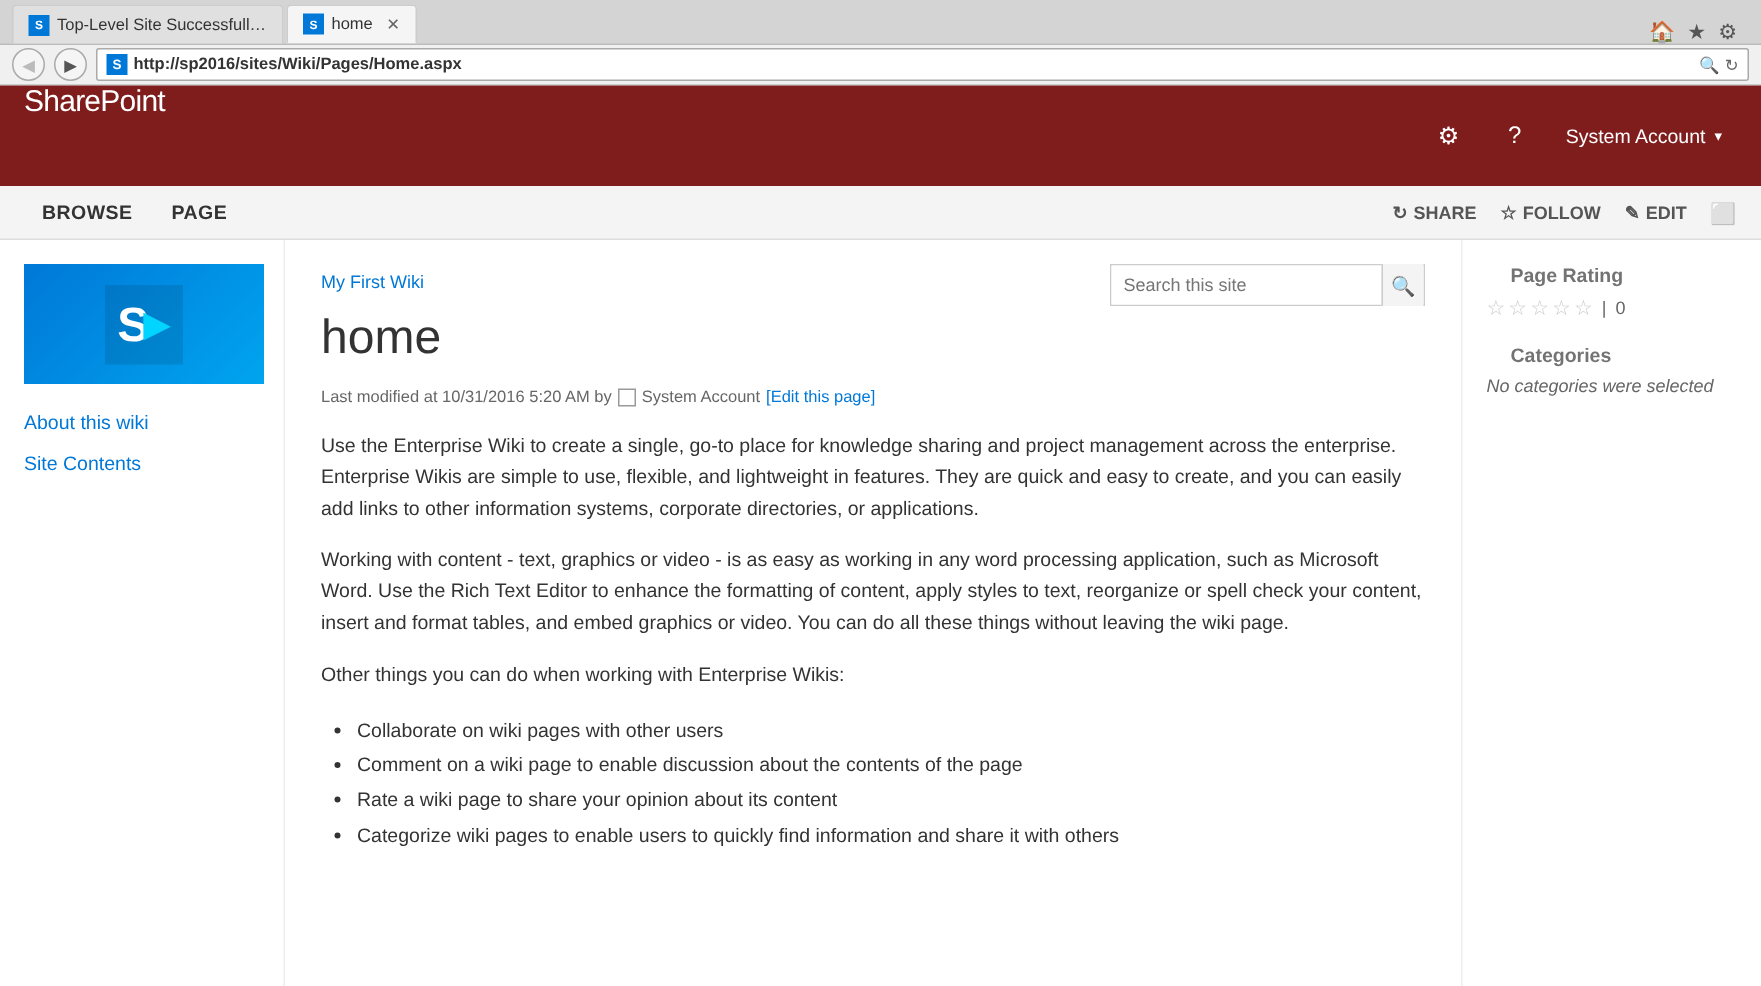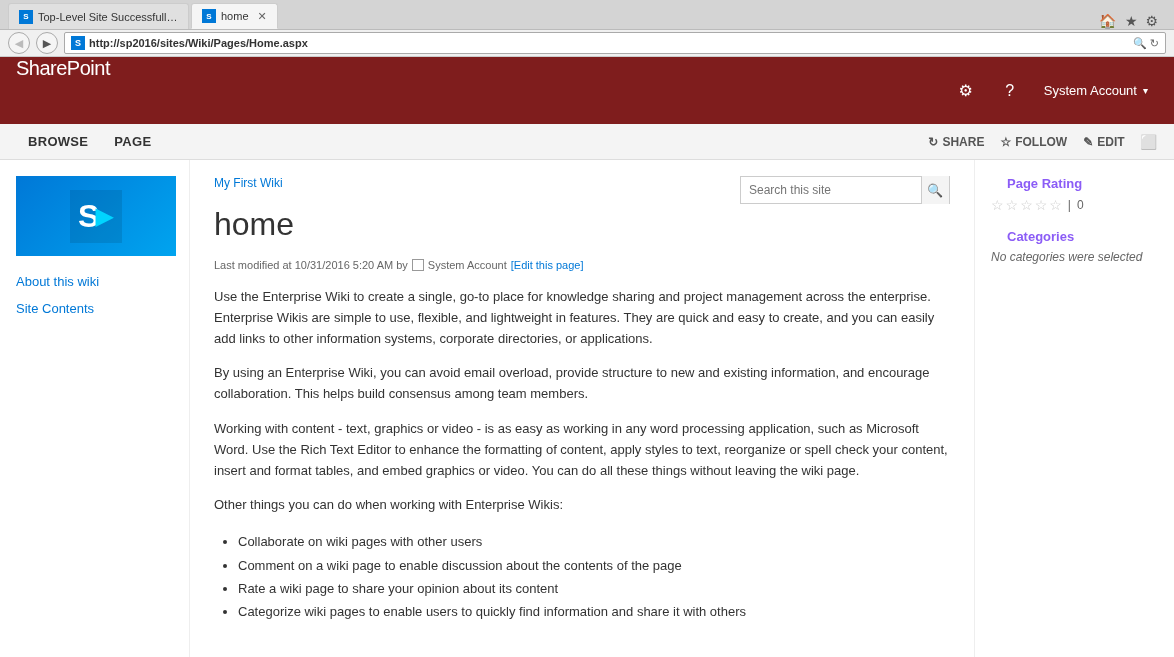--- a/index.html
+++ b/index.html
@@ -54,21 +54,21 @@
     .sp-modified-info { font-size: 11px; color: #666; margin-bottom: 16px; display: flex; align-items: flex-start; gap: 4px; }
     .sp-modified-info a { color: #0078d7; text-decoration: none; }
     .sp-modified-checkbox { width: 12px; height: 12px; border: 1px solid #999; display: inline-block; }
     .sp-content-text { font-size: 13px; color: #333; line-height: 1.6; margin-bottom: 14px; }
     .sp-content-list { margin-left: 24px; margin-bottom: 14px; }
     .sp-content-list li { font-size: 13px; color: #333; line-height: 1.8; }
 
     
     .sp-right-panel { width: 200px; flex-shrink: 0; padding: 16px; border-left: 1px solid #eee; }
     .sp-panel-section { margin-bottom: 16px; }
-    .sp-panel-title { font-size: 13px; font-weight: 600; color: #8b5cf6; margin-bottom: 6px; padding-left: 16px; }
+    .sp-panel-title { font-size: 13px; font-weight: 600; color: #737373; margin-bottom: 6px; padding-left: 16px; }
     .sp-stars { display: flex; align-items: center; gap: 2px; }
     .sp-star { color: #ccc; font-size: 14px; }
     .sp-rating-count { font-size: 12px; color: #666; margin-left: 4px; }
     .sp-panel-text { font-size: 12px; color: #666; font-style: italic; }
 
     
     .sp-search-container { margin-left: auto; display: flex; align-items: center; }
     .sp-search-box { display: flex; align-items: center; border: 1px solid #ccc; height: 28px; }
     .sp-search-input { border: none; outline: none; padding: 0 8px; font-size: 12px; width: 180px; height: 100%; }
     .sp-search-btn { width: 28px; height: 28px; background: #f4f4f4; border: none; border-left: 1px solid #ccc; cursor: pointer; display: flex; align-items: center; justify-content: center; font-size: 13px; color: #555; }
@@ -160,40 +160,39 @@
         <span style="color:#00d4ff; font-size:24px; margin-left:-4px;">▶</span>
       </div>
     </div>
     <div class="sp-nav-item">About this wiki</div>
     <div class="sp-nav-item">Site Contents</div>
   </div>
 
   <div class="sp-content">
     <div style="display:flex; align-items:flex-start;">
       <div style="flex:1;">
-        <div style="display:flex; align-items:flex-start; justify-content:space-between; margin-bottom:2px;">
+        <div style="display:flex; align-items:center; justify-content:space-between; margin-bottom:2px;">
           <div class="sp-breadcrumb">My First Wiki</div>
           <div class="sp-search-container">
             <div class="sp-search-box">
               <input class="sp-search-input" type="text" placeholder="Search this site" style="">
               <button class="sp-search-btn">🔍</button>
             </div>
           </div>
         </div>
         <h1 class="sp-page-title">home</h1>
 
         <div class="sp-modified-info">
           <span>Last modified at 10/31/2016 5:20 AM by</span>
           <span class="sp-modified-checkbox"></span>
           <span>System Account</span>
           <a>[Edit this page]</a>
         </div>
 
         <p class="sp-content-text">Use the Enterprise Wiki to create a single, go-to place for knowledge sharing and project management across the enterprise. Enterprise Wikis are simple to use, flexible, and lightweight in features. They are quick and easy to create, and you can easily add links to other information systems, corporate directories, or applications.</p>
-        <p class="sp-content-text">By using an Enterprise Wiki, you can avoid email overload, provide structure to new and existing information, and encourage collaboration. This helps build consensus among team members.</p>
         <p class="sp-content-text">Working with content - text, graphics or video - is as easy as working in any word processing application, such as Microsoft Word. Use the Rich Text Editor to enhance the formatting of content, apply styles to text, reorganize or spell check your content, insert and format tables, and embed graphics or video. You can do all these things without leaving the wiki page.</p>
         <p class="sp-content-text">Other things you can do when working with Enterprise Wikis:</p>
 
         <ul class="sp-content-list">
           <li class="sp-content-list-item">Collaborate on wiki pages with other users</li>
           <li class="sp-content-list-item">Comment on a wiki page to enable discussion about the contents of the page</li>
           <li class="sp-content-list-item">Rate a wiki page to share your opinion about its content</li>
           <li class="sp-content-list-item">Categorize wiki pages to enable users to quickly find information and share it with others</li>
         </ul>
       </div>

